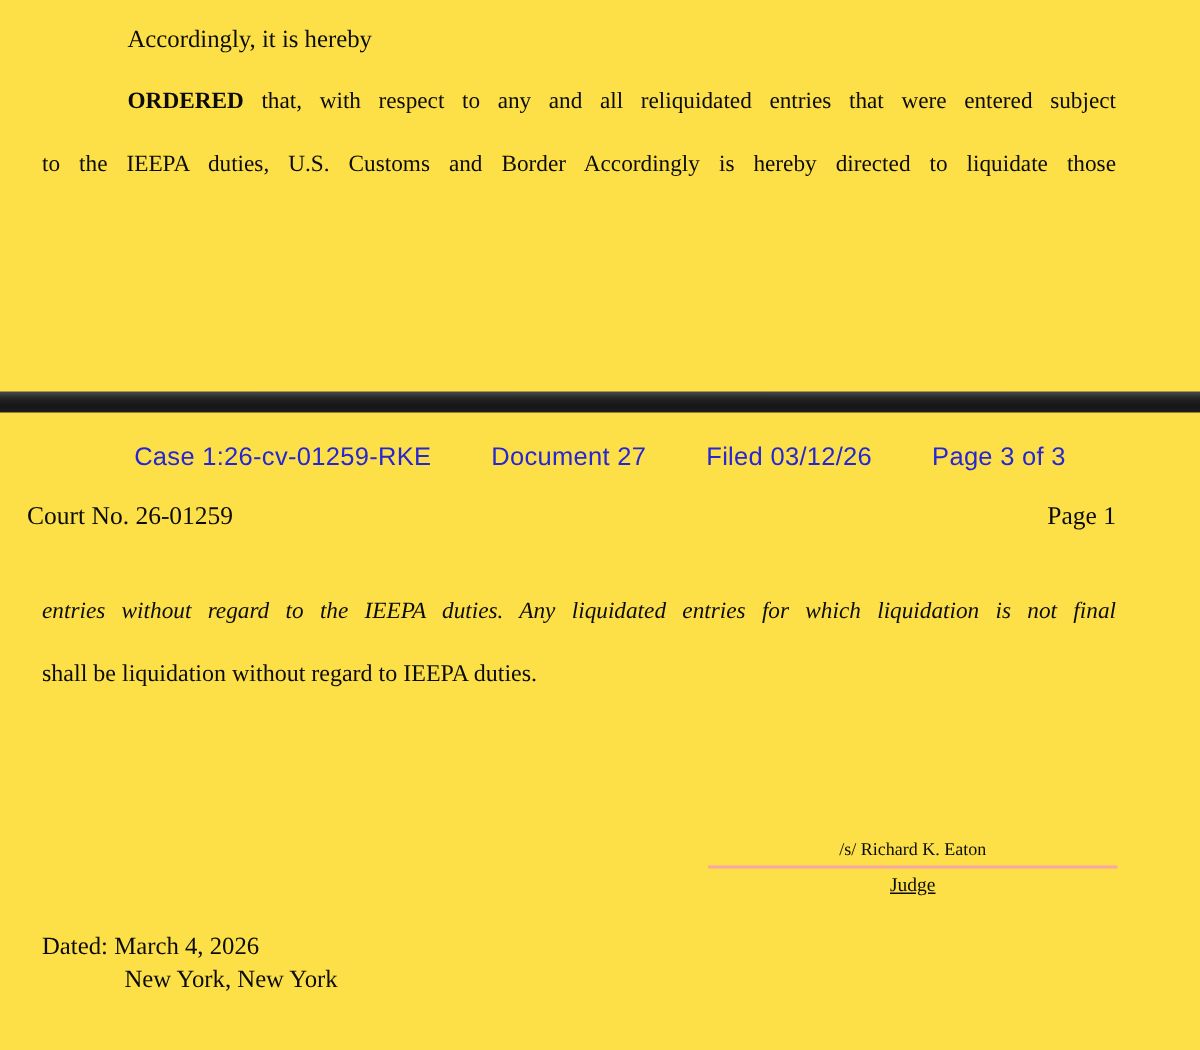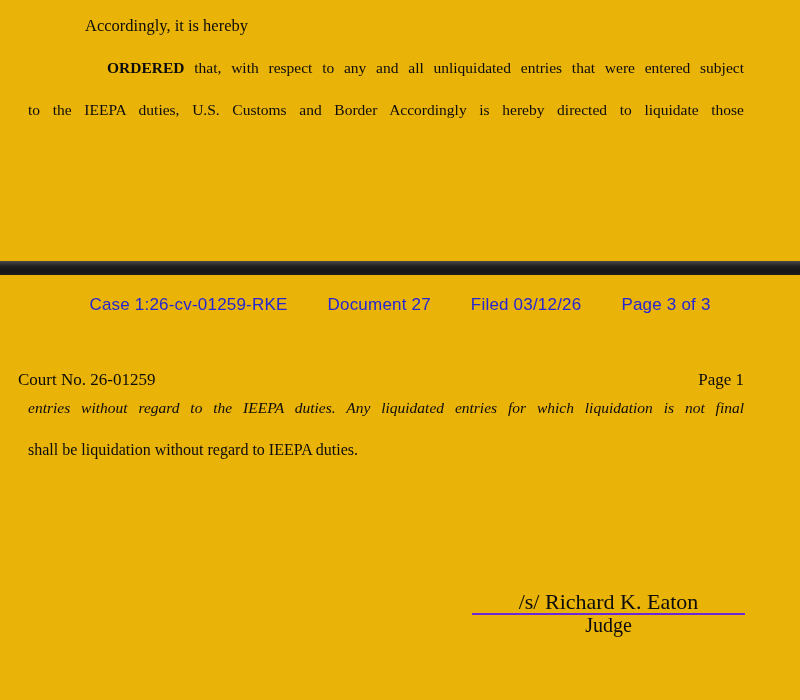--- a/index.html
+++ b/index.html
@@ -1,40 +1,40 @@
 <!DOCTYPE html>
 <html><head>
 <meta charset="utf-8">
 <style>
   * { margin: 0; padding: 0; box-sizing: border-box; }
   html, body { background: #ffffff; }
   .page {
     position: relative;
     width: 800px;
     height: 700px;
-    background: #eab308;
+    background: #fde047;
     overflow: hidden;
     font-family: "Liberation Serif", "DejaVu Serif", serif;
     color: #0c0c0c;
   }
   .serif-line {
     position: absolute;
     font-size: 16.5px;
     line-height: 22px;
     white-space: nowrap;
   }
   .justified {
     position: absolute;
     font-size: 15.5px;
     line-height: 22px;
     text-align: justify;
     text-align-last: justify;
     white-space: normal;
   }
-  .bold { font-weight: bold; margin-left: 22px; }
+  .bold { font-weight: bold; }
   .separator-bar {
     position: absolute;
     left: 0;
     top: 261px;
     width: 800px;
     height: 14px;
     background: linear-gradient(to bottom, #4a4a4a 0%, #222222 35%, #161616 70%, #1d1d1d 100%);
   }
   .pacer-header {
     position: absolute;
@@ -50,61 +50,60 @@
     font-weight: 400;
   }
   .court-row {
     position: absolute;
     left: 18px;
     right: 56px;
     top: 334px;
     display: flex;
     justify-content: space-between;
     font-size: 17px;
-    margin-top: 36px;
   }
   .signature-block {
     position: absolute;
     left: 472px;
     width: 273px;
     top: 556px;
     text-align: center;
   }
   .signature-name {
     display: block;
-    font-size: 22px;
+    font-size: 12px;
     line-height: 20px;
     padding-bottom: 1px;
-    border-bottom: 2px solid #6d28d9;
-    margin-top: 36px;
+    border-bottom: 2px solid #fca5a5;
   }
   .signature-title {
     display: block;
-    font-size: 20px;
+    font-size: 13px;
     line-height: 21px;
+    text-decoration: underline;
   }
   .dated-block {
     position: absolute;
     left: 28px;
     top: 620px;
     font-size: 16.5px;
     line-height: 22px;
   }
   .dated-location { margin-left: 55px; }
 </style>
 </head>
 <body>
 
 <div class="page">
 
   <div class="serif-line" style="left:85px; top:15px;">Accordingly, it is hereby</div>
 
   <div class="justified" style="left:85px; width:659px; top:57px;">
     <span class="bold">ORDERED</span>
-    <span>that, with respect to any and all unliquidated entries that were entered subject</span>
+    <span>that, with respect to any and all reliquidated entries that were entered subject</span>
   </div>
 
   <div class="justified" style="left:28px; width:716px; top:99px;">to the IEEPA duties, U.S. Customs and Border Accordingly is hereby directed to liquidate those</div>
 
   <div class="separator-bar"></div>
 
   <div class="pacer-header" style="color: rgb(38, 38, 210);">
     <span>Case 1:26-cv-01259-RKE</span>
     <span>Document 27</span>
     <span>Filed 03/12/26</span>
@@ -118,14 +117,18 @@
 
   <div class="justified" style="left:28px; width:716px; top:397px;font-style:italic;">entries without regard to the IEEPA duties. Any liquidated entries for which liquidation is not final</div>
 
   <div class="serif-line" style="left:28px; top:439px; font-size:16px;">shall be liquidation without regard to IEEPA duties.</div>
 
   <div class="signature-block">
     <span class="signature-name">/s/ Richard K. Eaton</span>
     <span class="signature-title">Judge</span>
   </div>
 
+  <div class="dated-block">
+    <div>Dated: March 4, 2026</div>
+    <div class="dated-location">New York, New York</div>
+  </div>
 
 </div>
 
 </body></html>

